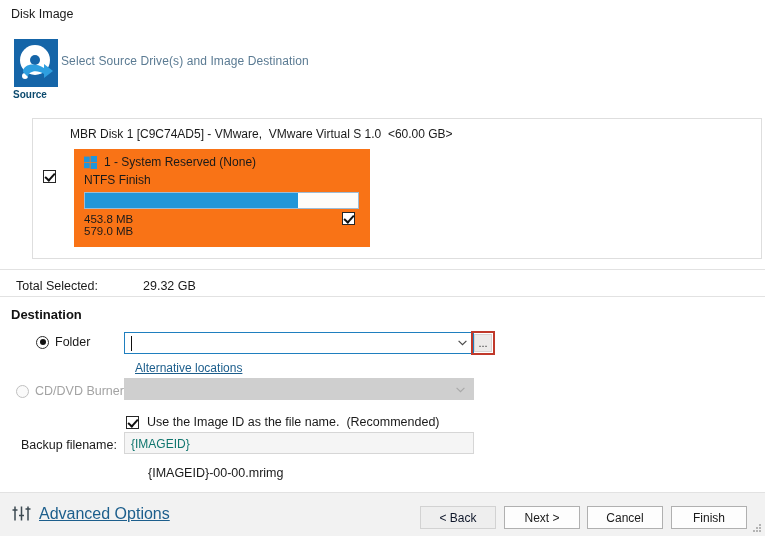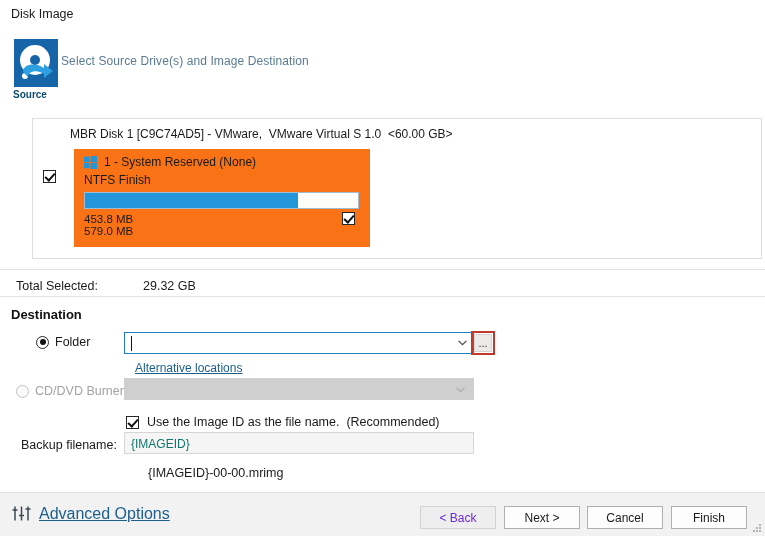--- a/index.html
+++ b/index.html
@@ -373,21 +373,21 @@
     box-sizing: border-box;
     font-family: "Liberation Sans", sans-serif;
     font-size: 12px;
     color: #1a1a1a;
     padding: 0;
     cursor: pointer;
   }
   .dlg-btn.disabled {
     background: #eeeeee;
     border-color: #d2d2d2;
-    color: #6d28d9;
+    color: #0f172a;
     cursor: default;
   }
   #btn-back   { left: 420px; }
   #btn-next   { left: 504px; }
   #btn-cancel { left: 587px; }
   #btn-finish { left: 671px; }
 
   #resize-grip {
     position: absolute;
     right: 3px; bottom: 3px;

